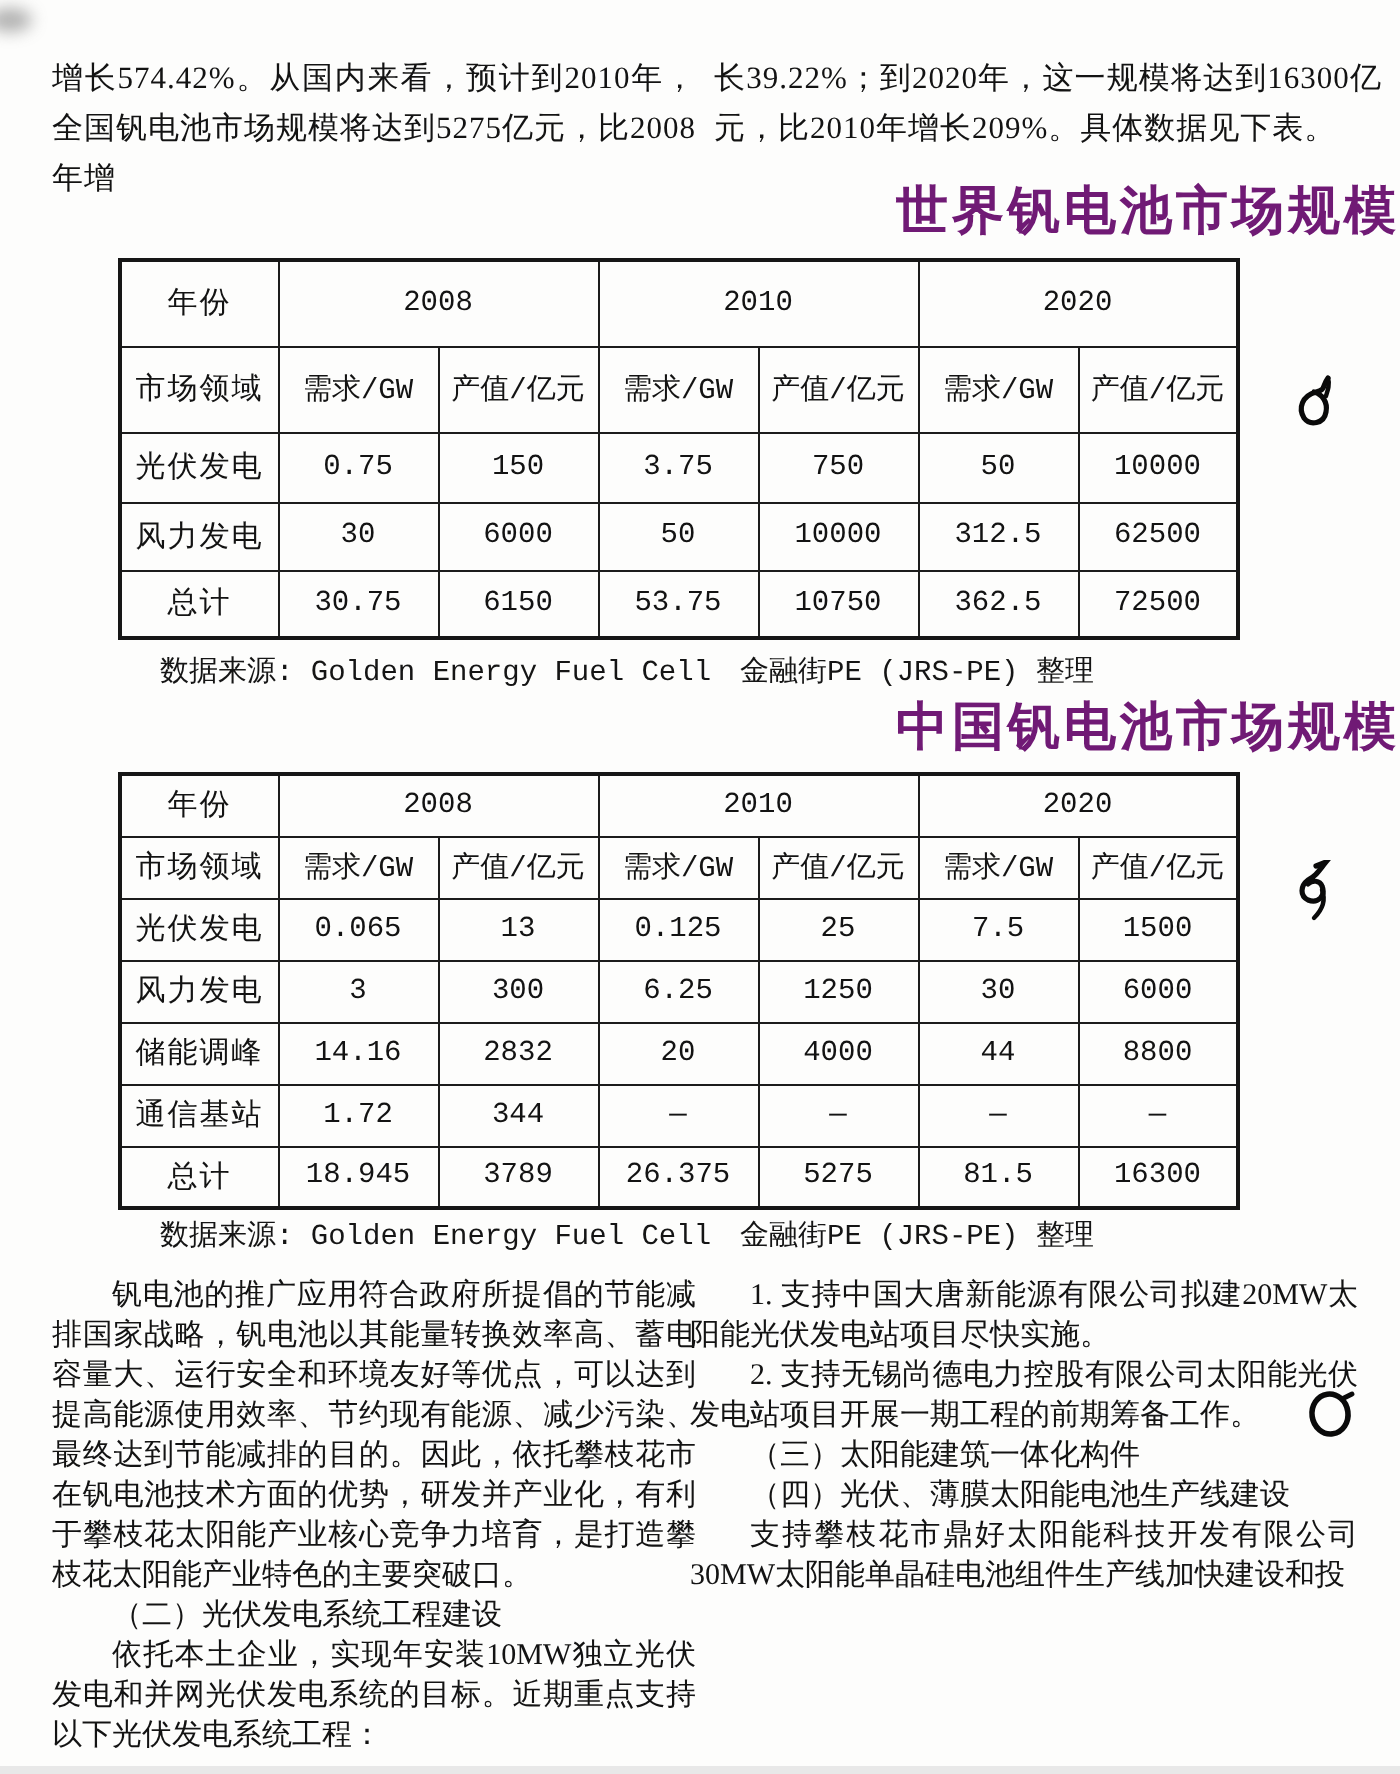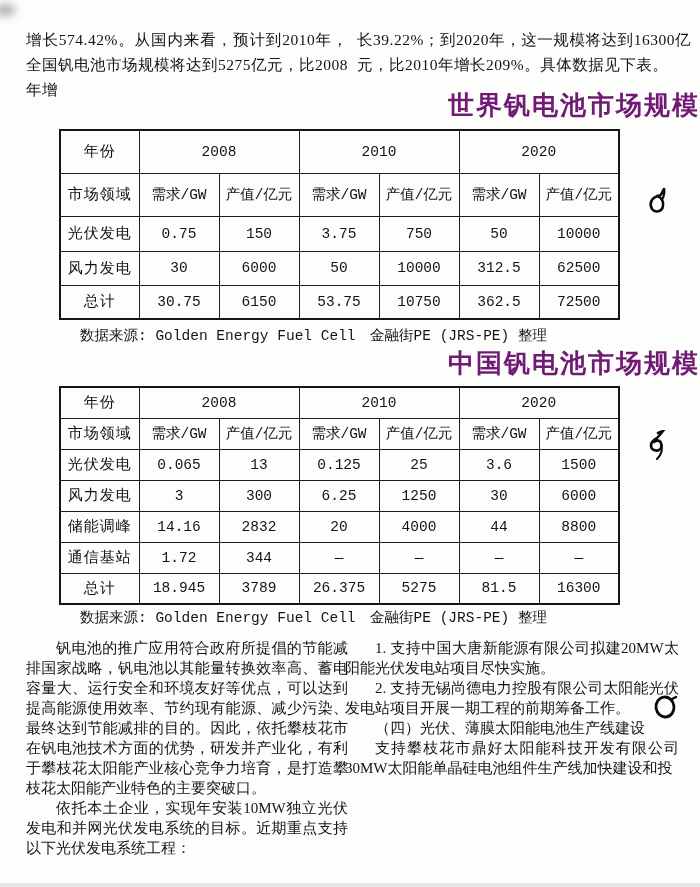--- a/index.html
+++ b/index.html
@@ -172,21 +172,21 @@
       <td>产值/亿元</td>
       <td>需求/GW</td>
       <td>产值/亿元</td>
     </tr>
     <tr style="height:31px">
       <td class="lab">光伏发电</td>
       <td>0.065</td>
       <td>13</td>
       <td>0.125</td>
       <td>25</td>
-      <td>3.6</td>
+      <td>7.5</td>
       <td>1500</td>
     </tr>
     <tr style="height:31px">
       <td class="lab">风力发电</td>
       <td>3</td>
       <td>300</td>
       <td>6.25</td>
       <td>1250</td>
       <td>30</td>
       <td>6000</td>
@@ -218,25 +218,27 @@
       <td>81.5</td>
       <td>16300</td>
     </tr>
   </tbody>
     </table>
 
   <div class="source-line src-china">数据来源: Golden Energy Fuel Cell　金融街PE (JRS-PE) 整理</div>
 
   <div class="body-col body-left">
     <p>钒电池的推广应用符合政府所提倡的节能减排国家战略，钒电池以其能量转换效率高、蓄电容量大、运行安全和环境友好等优点，可以达到提高能源使用效率、节约现有能源、减少污染、最终达到节能减排的目的。因此，依托攀枝花市在钒电池技术方面的优势，研发并产业化，有利于攀枝花太阳能产业核心竞争力培育，是打造攀枝花太阳能产业特色的主要突破口。</p>
+    <p>（二）光伏发电系统工程建设</p>
     <p>依托本土企业，实现年安装10MW独立光伏发电和并网光伏发电系统的目标。近期重点支持以下光伏发电系统工程：</p>
   </div>
   <div class="body-col body-right">
     <p>1. 支持中国大唐新能源有限公司拟建20MW太阳能光伏发电站项目尽快实施。</p>
     <p>2. 支持无锡尚德电力控股有限公司太阳能光伏发电站项目开展一期工程的前期筹备工作。</p>
+    <p>（三）太阳能建筑一体化构件</p>
     <p>（四）光伏、薄膜太阳能电池生产线建设</p>
     <p>支持攀枝花市鼎好太阳能科技开发有限公司30MW太阳能单晶硅电池组件生产线加快建设和投</p>
   </div>
 
   <svg class="ink-mark mark1" width="26" height="32" viewBox="0 0 26 32">
     <path d="M19 3 C16 7 18 9 13 10 C6 12 4 18 7 23 C10 27 17 26 18 20 C19 15 16 11 12 10" fill="none" stroke="#0a0a0a" stroke-width="2.6" stroke-linecap="round"></path>
     <path d="M19 3 C20 6 19 9 18 12" fill="none" stroke="#0a0a0a" stroke-width="2.2" stroke-linecap="round"></path>
   </svg>
   <svg class="ink-mark mark2" width="26" height="34" viewBox="0 0 26 34">
     <path d="M13 3 L18 1 C14 6 13 8 9 10 C5 13 5 18 9 20 C14 22 18 18 16 13 C15 10 11 10 9 12" fill="none" stroke="#0a0a0a" stroke-width="2.6" stroke-linecap="round"></path>

